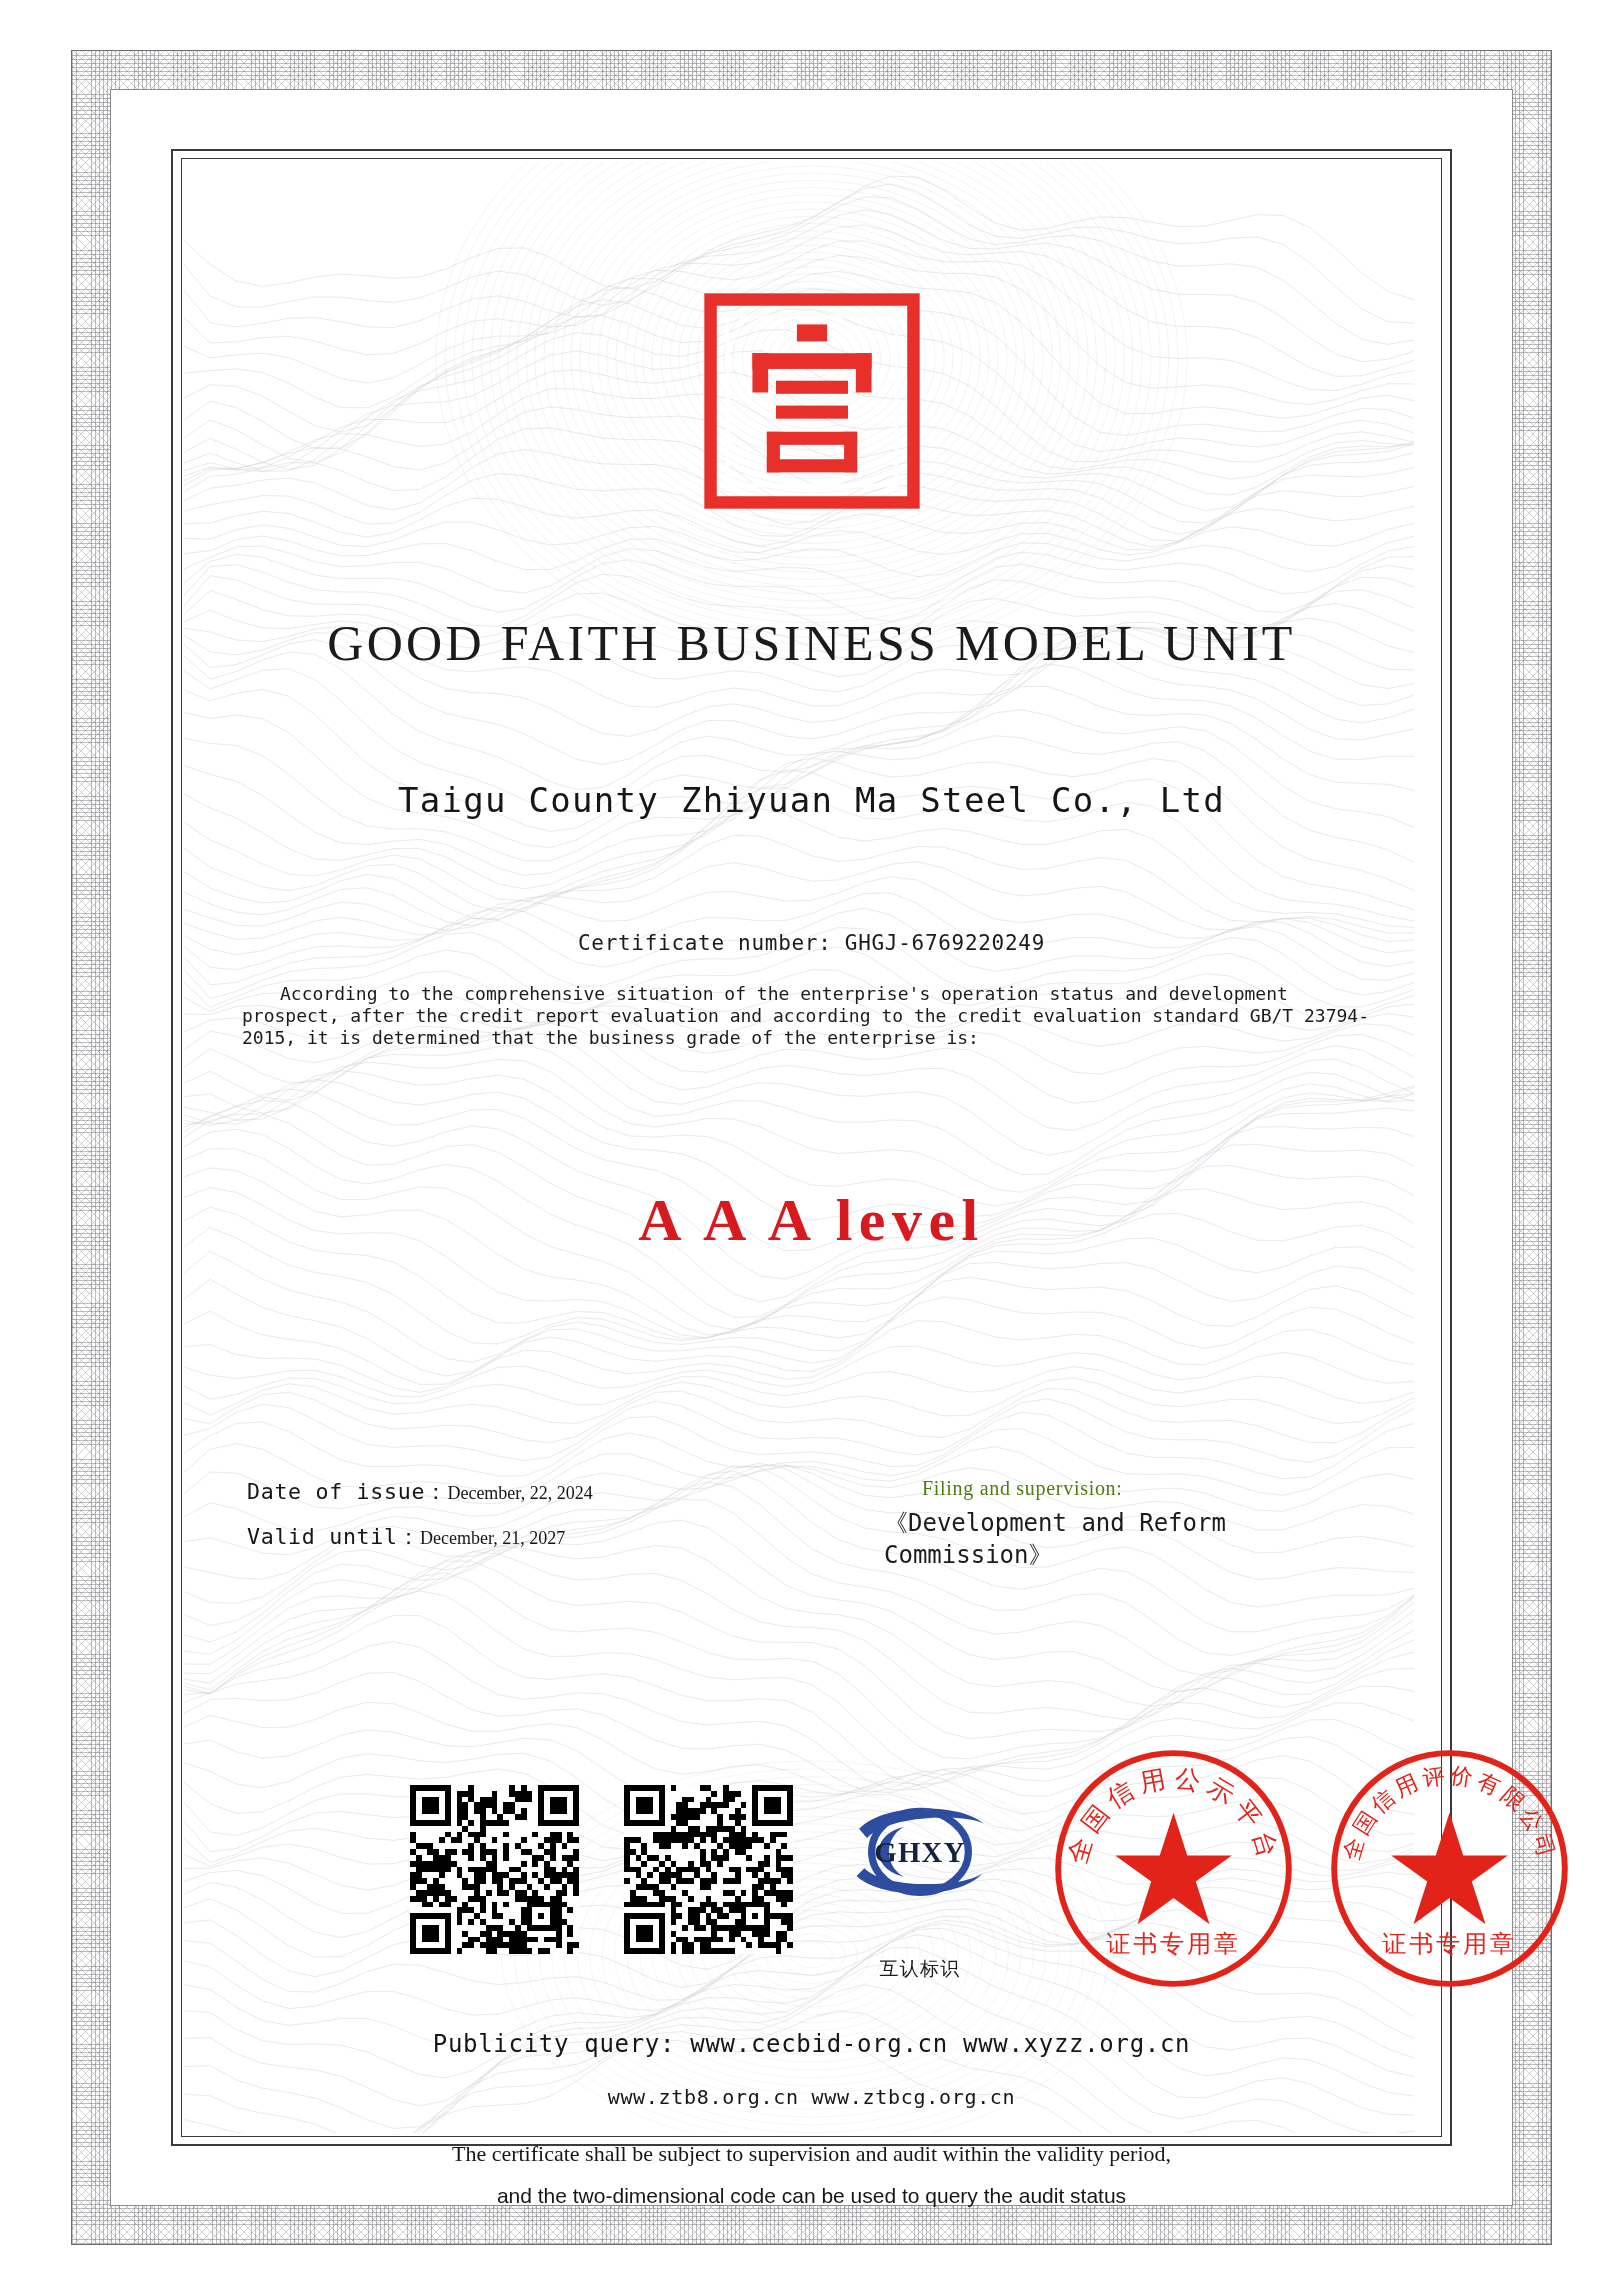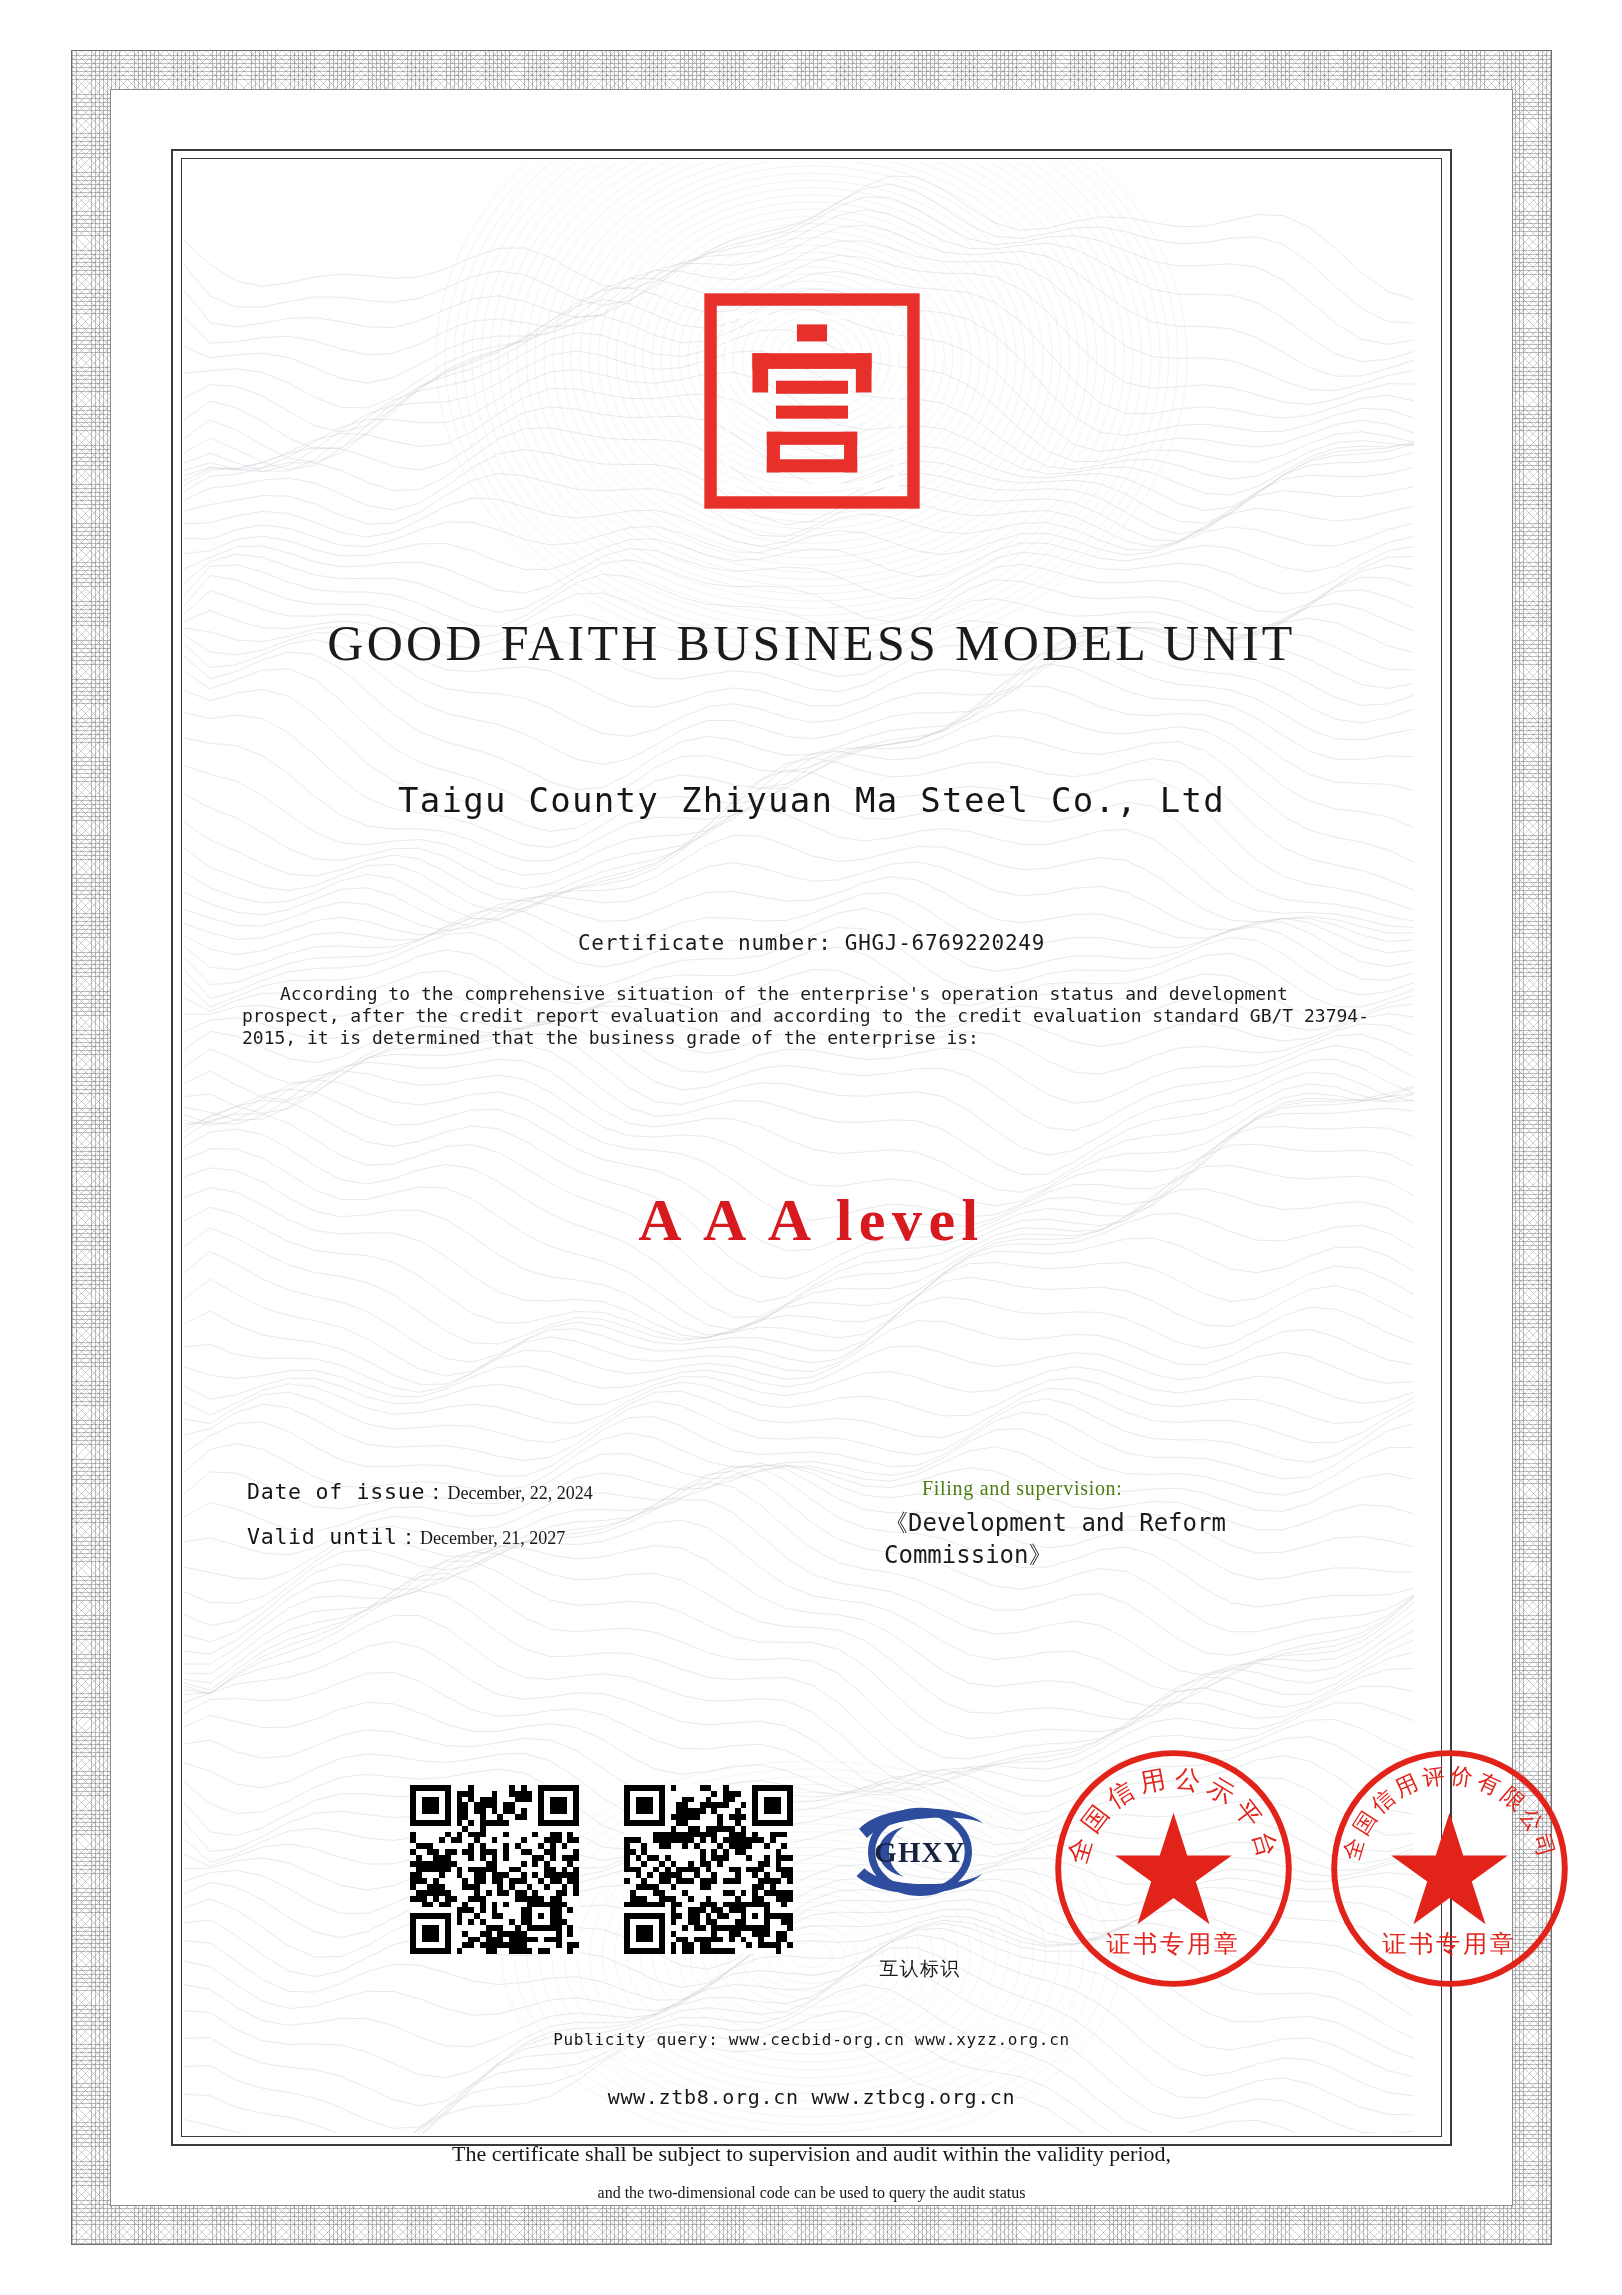--- a/index.html
+++ b/index.html
@@ -233,21 +233,21 @@
   }
   .seal1 { left: 865px; }
   .seal2 { left: 1141px; }
 
   .publicity {
     position: absolute;
     top: 1868px;
     left: 0;
     right: 0;
     text-align: center;
-    font-size: 16px;
+    font-size: 24px;
     color: #16161a;
     letter-spacing: 0.7px;
     font-family: "DejaVu Sans Mono", monospace;
   }
   .publicity2 {
     position: absolute;
     top: 1923px;
     left: 0;
     right: 0;
     text-align: center;
@@ -265,23 +265,23 @@
     font-size: 22px;
     color: #16161a;
     font-family: "Liberation Serif", serif;
   }
   .footnote2 {
     position: absolute;
     top: 2022px;
     left: 0;
     right: 0;
     text-align: center;
-    font-size: 16px;
+    font-size: 21px;
     color: #16161a;
-    font-family: Liberation Serif, serif;
+    font-family: Liberation Sans, sans-serif;
   }
 </style>
 </head>
 <body>
 
 <div class="page">
 
   <div class="border-outer"></div>
   <div class="border-inner-white"></div>
   <div class="border-frame2"></div>

